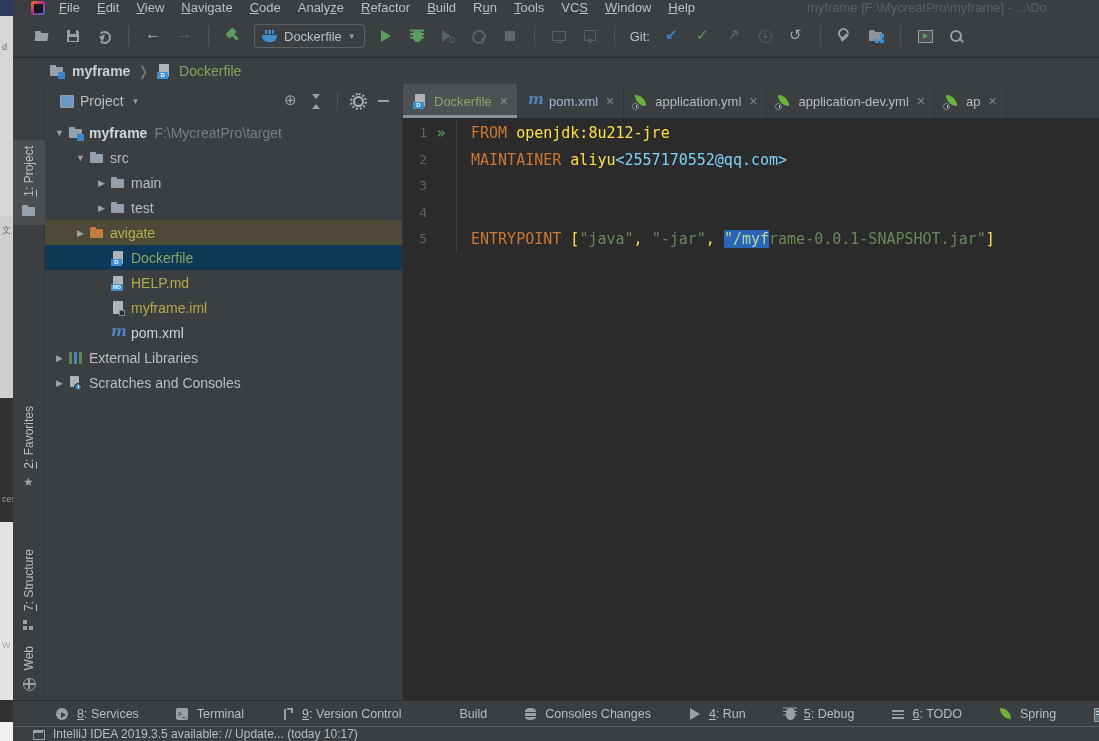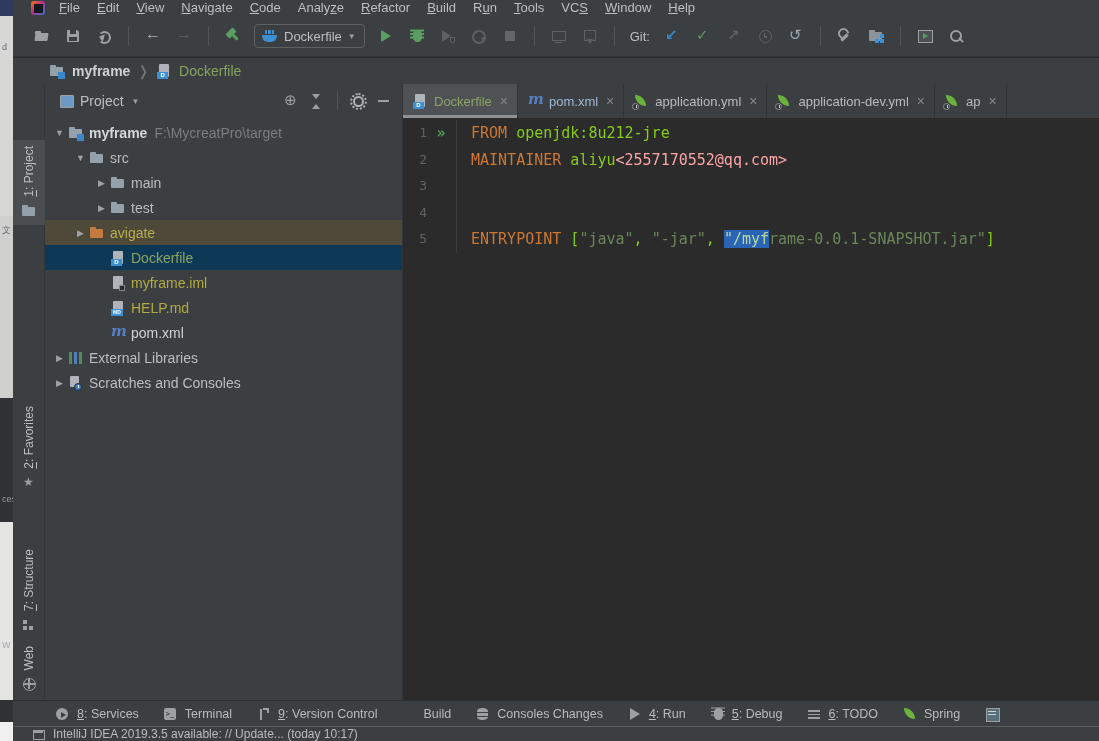--- a/index.html
+++ b/index.html
@@ -86,28 +86,28 @@
   .tab .tclose{color:#84888b;font-size:14px;margin-left:2px}
   .t-green{color:#8ca463}.t-blue{color:#9fb7d5}
 
   .editor-code{font-family:"DejaVu Sans Mono",monospace;font-size:15px;padding-top:2px}
   .code-line{display:flex;height:26.5px;line-height:26.5px}
   .gutter{width:54px;flex:none;display:flex;border-right:1px solid #3a3d3f}
   .lnum{width:24px;text-align:right;color:#606366;font-size:13px;flex:none}
   .runmark{width:28px;text-align:center;color:#4e9e58;font-weight:bold;font-size:15px;flex:none}
   .code-text{padding-left:14px;white-space:pre}
   .tok.kw{color:#cc7832}
-  .tok.pl{color:#84cc16}
-  .tok.em{color:#fca5a5}
+  .tok.pl{color:#fde047}
+  .tok.em{color:#7dd3fc}
   .tok.str{color:#6a8759}
   .tok.sel{background:#2a65b5;color:#b9d7a4}
 
   
   .bottom-bar{position:absolute;left:13px;right:0;bottom:15px;height:26px;background:#3c3f41;
-              border-top:1px solid #2c2f31;display:flex;align-items:center;gap:24px;
+              border-top:1px solid #2c2f31;display:flex;align-items:center;gap:36px;
               padding-left:42px;z-index:3;overflow:hidden}
   .bb-item{display:flex;align-items:center;gap:6px;font-size:12.5px;color:#b8bcbe;white-space:nowrap;flex:none}
   .status-msg{position:absolute;left:13px;right:0;bottom:0;height:15px;background:#3c3f41;
               border-top:1px solid #5a5e60;display:flex;align-items:flex-start;gap:8px;
               padding-left:18px;font-size:12px;color:#b8bcbe;z-index:3;overflow:hidden}
 
   u{text-decoration:underline}
 
   
   .ic{position:relative;display:inline-block;width:16px;height:16px;flex:none}
@@ -298,20 +298,21 @@
         <span class="menu-item"><span><u>C</u>ode</span></span>
         <span class="menu-item"><span>Analy<u>z</u>e</span></span>
         <span class="menu-item"><span><u>R</u>efactor</span></span>
         <span class="menu-item"><span><u>B</u>uild</span></span>
         <span class="menu-item"><span>R<u>u</u>n</span></span>
         <span class="menu-item"><span><u>T</u>ools</span></span>
         <span class="menu-item"><span>VC<u>S</u></span></span>
         <span class="menu-item"><span><u>W</u>indow</span></span>
         <span class="menu-item"><span><u>H</u>elp</span></span>
       </span>
+    <span class="win-title">myframe [F:\MycreatPro\myframe] - ...\Do</span>
   </div>
 
   <div class="toolbar">
     <span class="tb-btn">
         <span class="ic ic-open">
           <b></b>
         </span>
       </span>
     <span class="tb-btn">
         <span class="ic ic-save">
@@ -547,32 +548,32 @@
           <span style="width: 48px; flex: 0 0 auto;"></span>
           <span class="arrow"></span>
           <span class="ic ic-docker-file">
             <b></b>
           </span>
           <span class="tlabel c-green">Dockerfile</span>
         </div>
         <div class="tree-row ">
           <span style="width: 48px; flex: 0 0 auto;"></span>
           <span class="arrow"></span>
-          <span class="ic ic-iml-file">
-            <b></b>
-          </span>
-          <span class="tlabel c-olive">myframe.iml</span>
+          <span class="ic ic-md-file">
+            <b></b>
+          </span>
+          <span class="tlabel c-olive">HELP.md</span>
         </div>
         <div class="tree-row ">
           <span style="width: 48px; flex: 0 0 auto;"></span>
           <span class="arrow"></span>
-          <span class="ic ic-md-file">
-            <b></b>
-          </span>
-          <span class="tlabel c-olive">HELP.md</span>
+          <span class="ic ic-iml-file">
+            <b></b>
+          </span>
+          <span class="tlabel c-olive">myframe.iml</span>
         </div>
         <div class="tree-row ">
           <span style="width: 48px; flex: 0 0 auto;"></span>
           <span class="arrow"></span>
           <span class="ic ic-maven">
             <b></b>
           </span>
           <span class="tlabel c-bright">pom.xml</span>
         </div>
         <div class="tree-row ">

